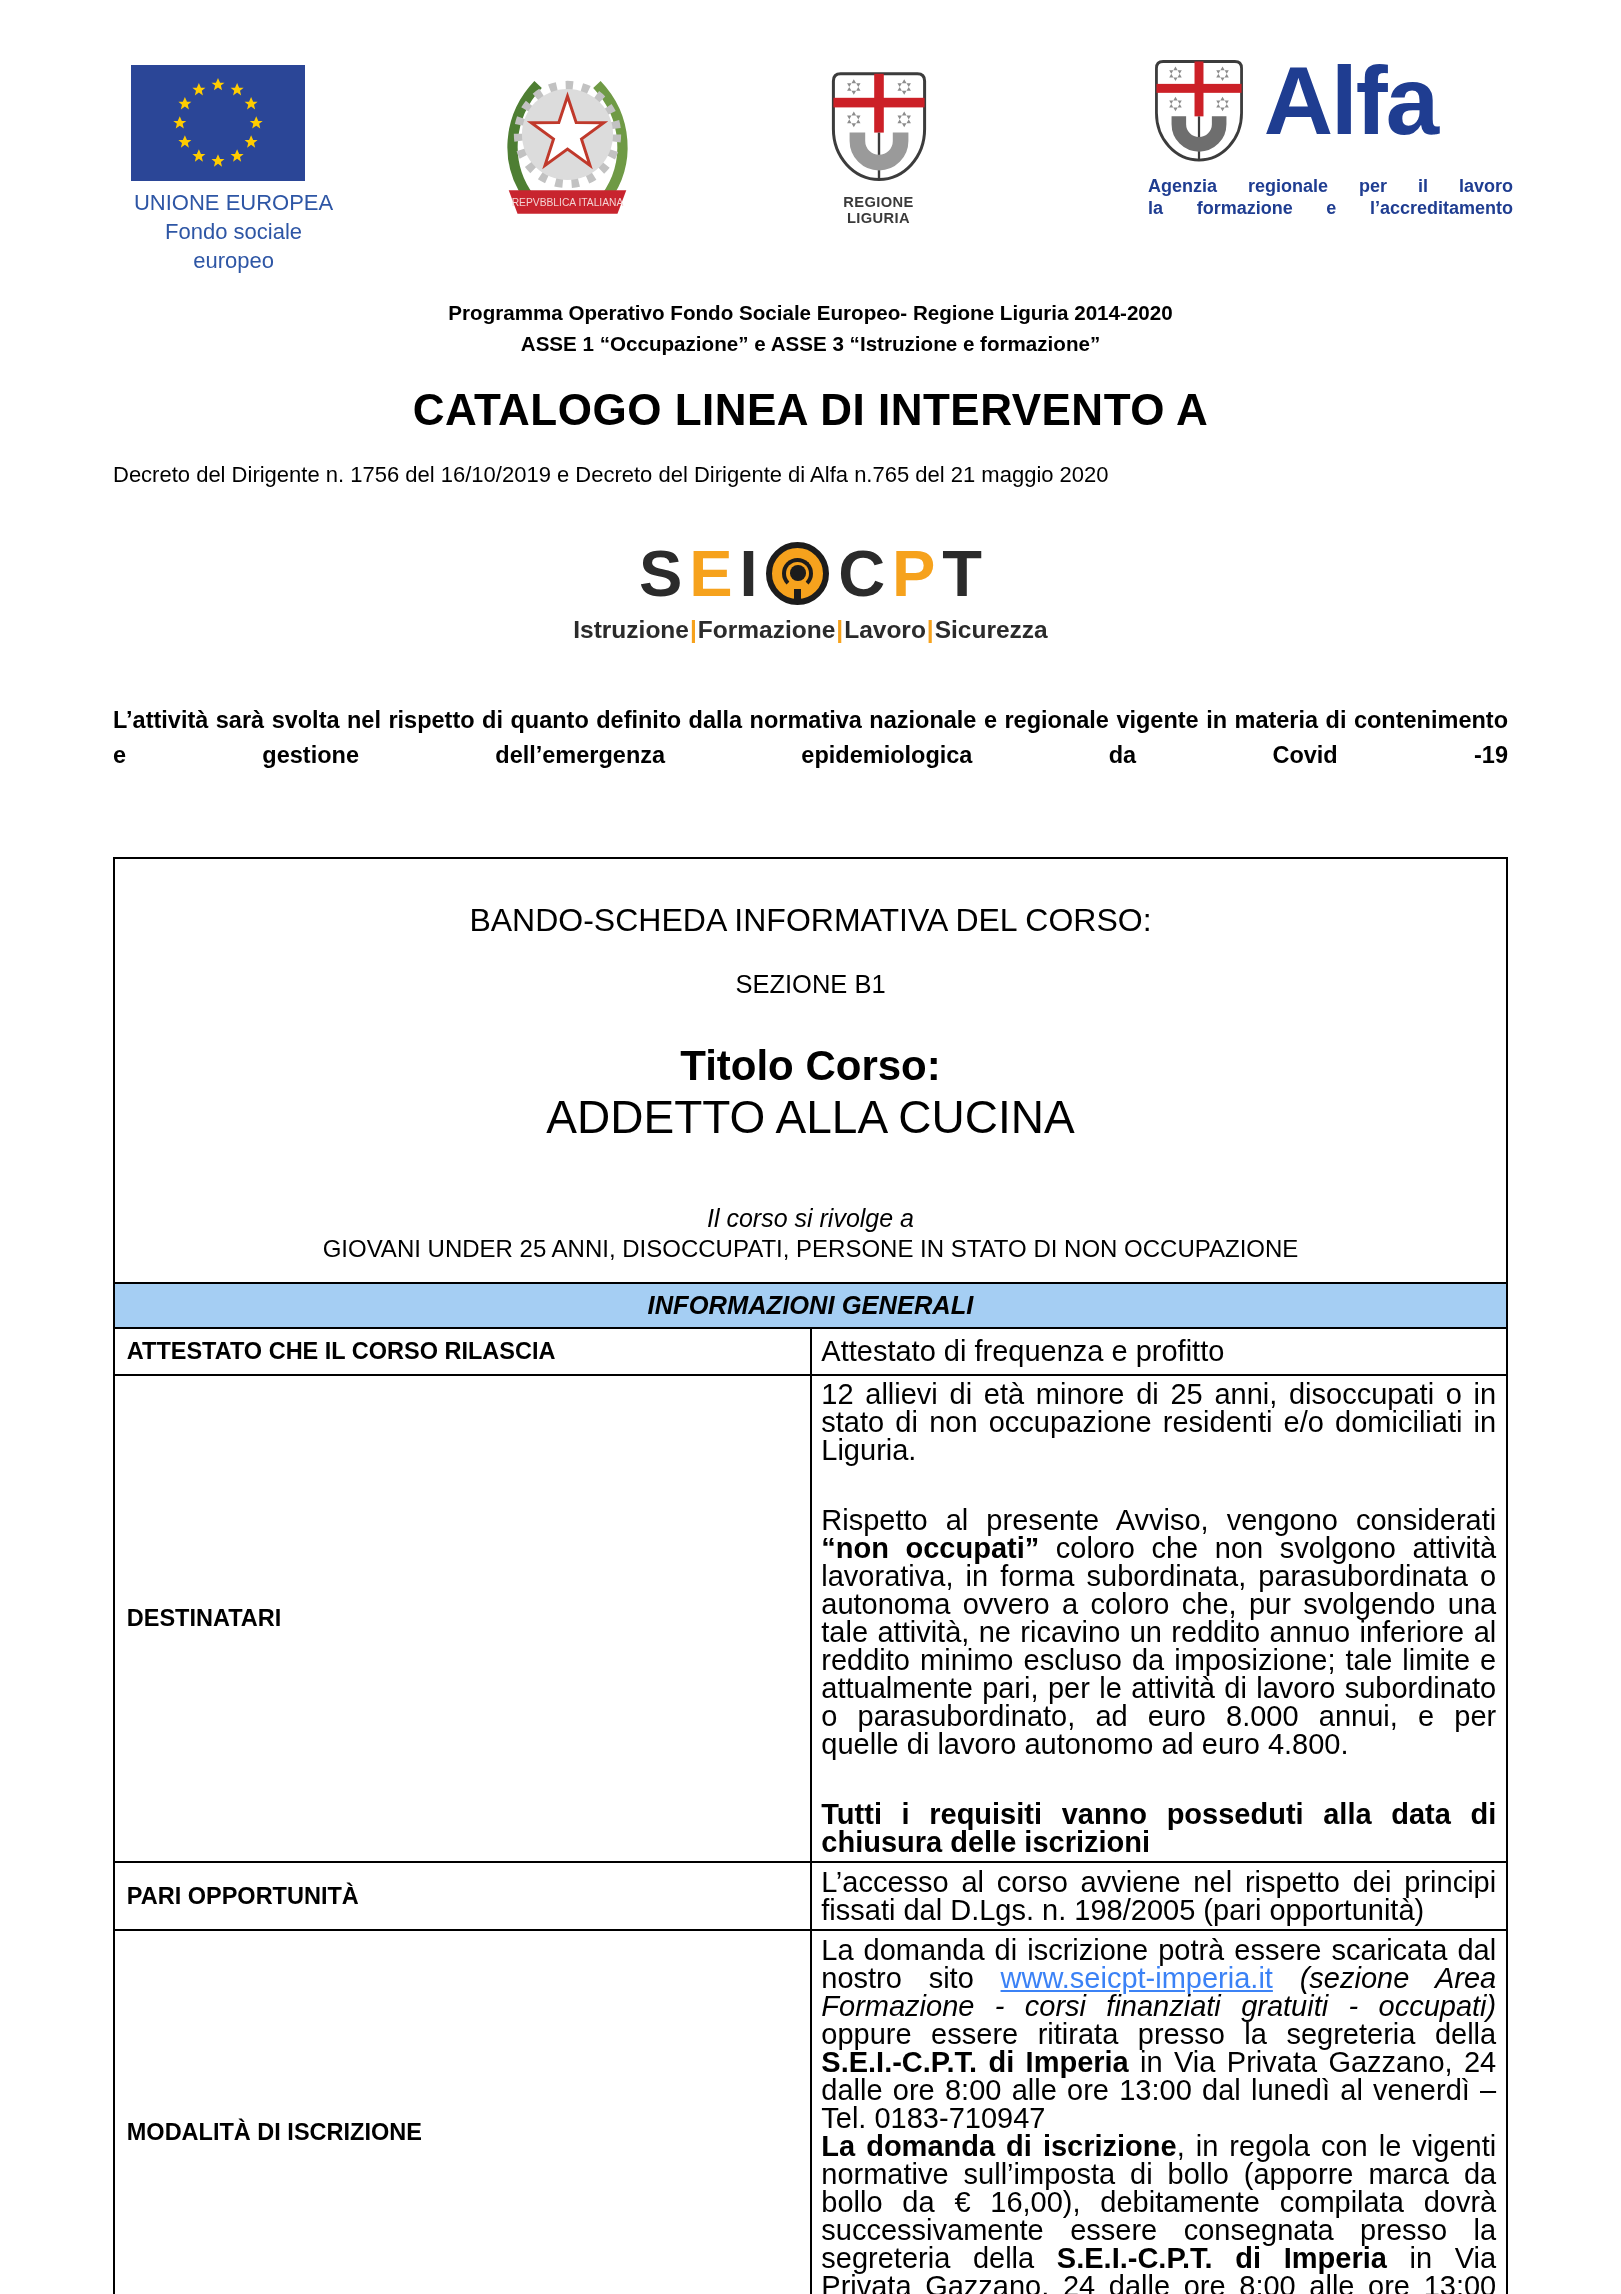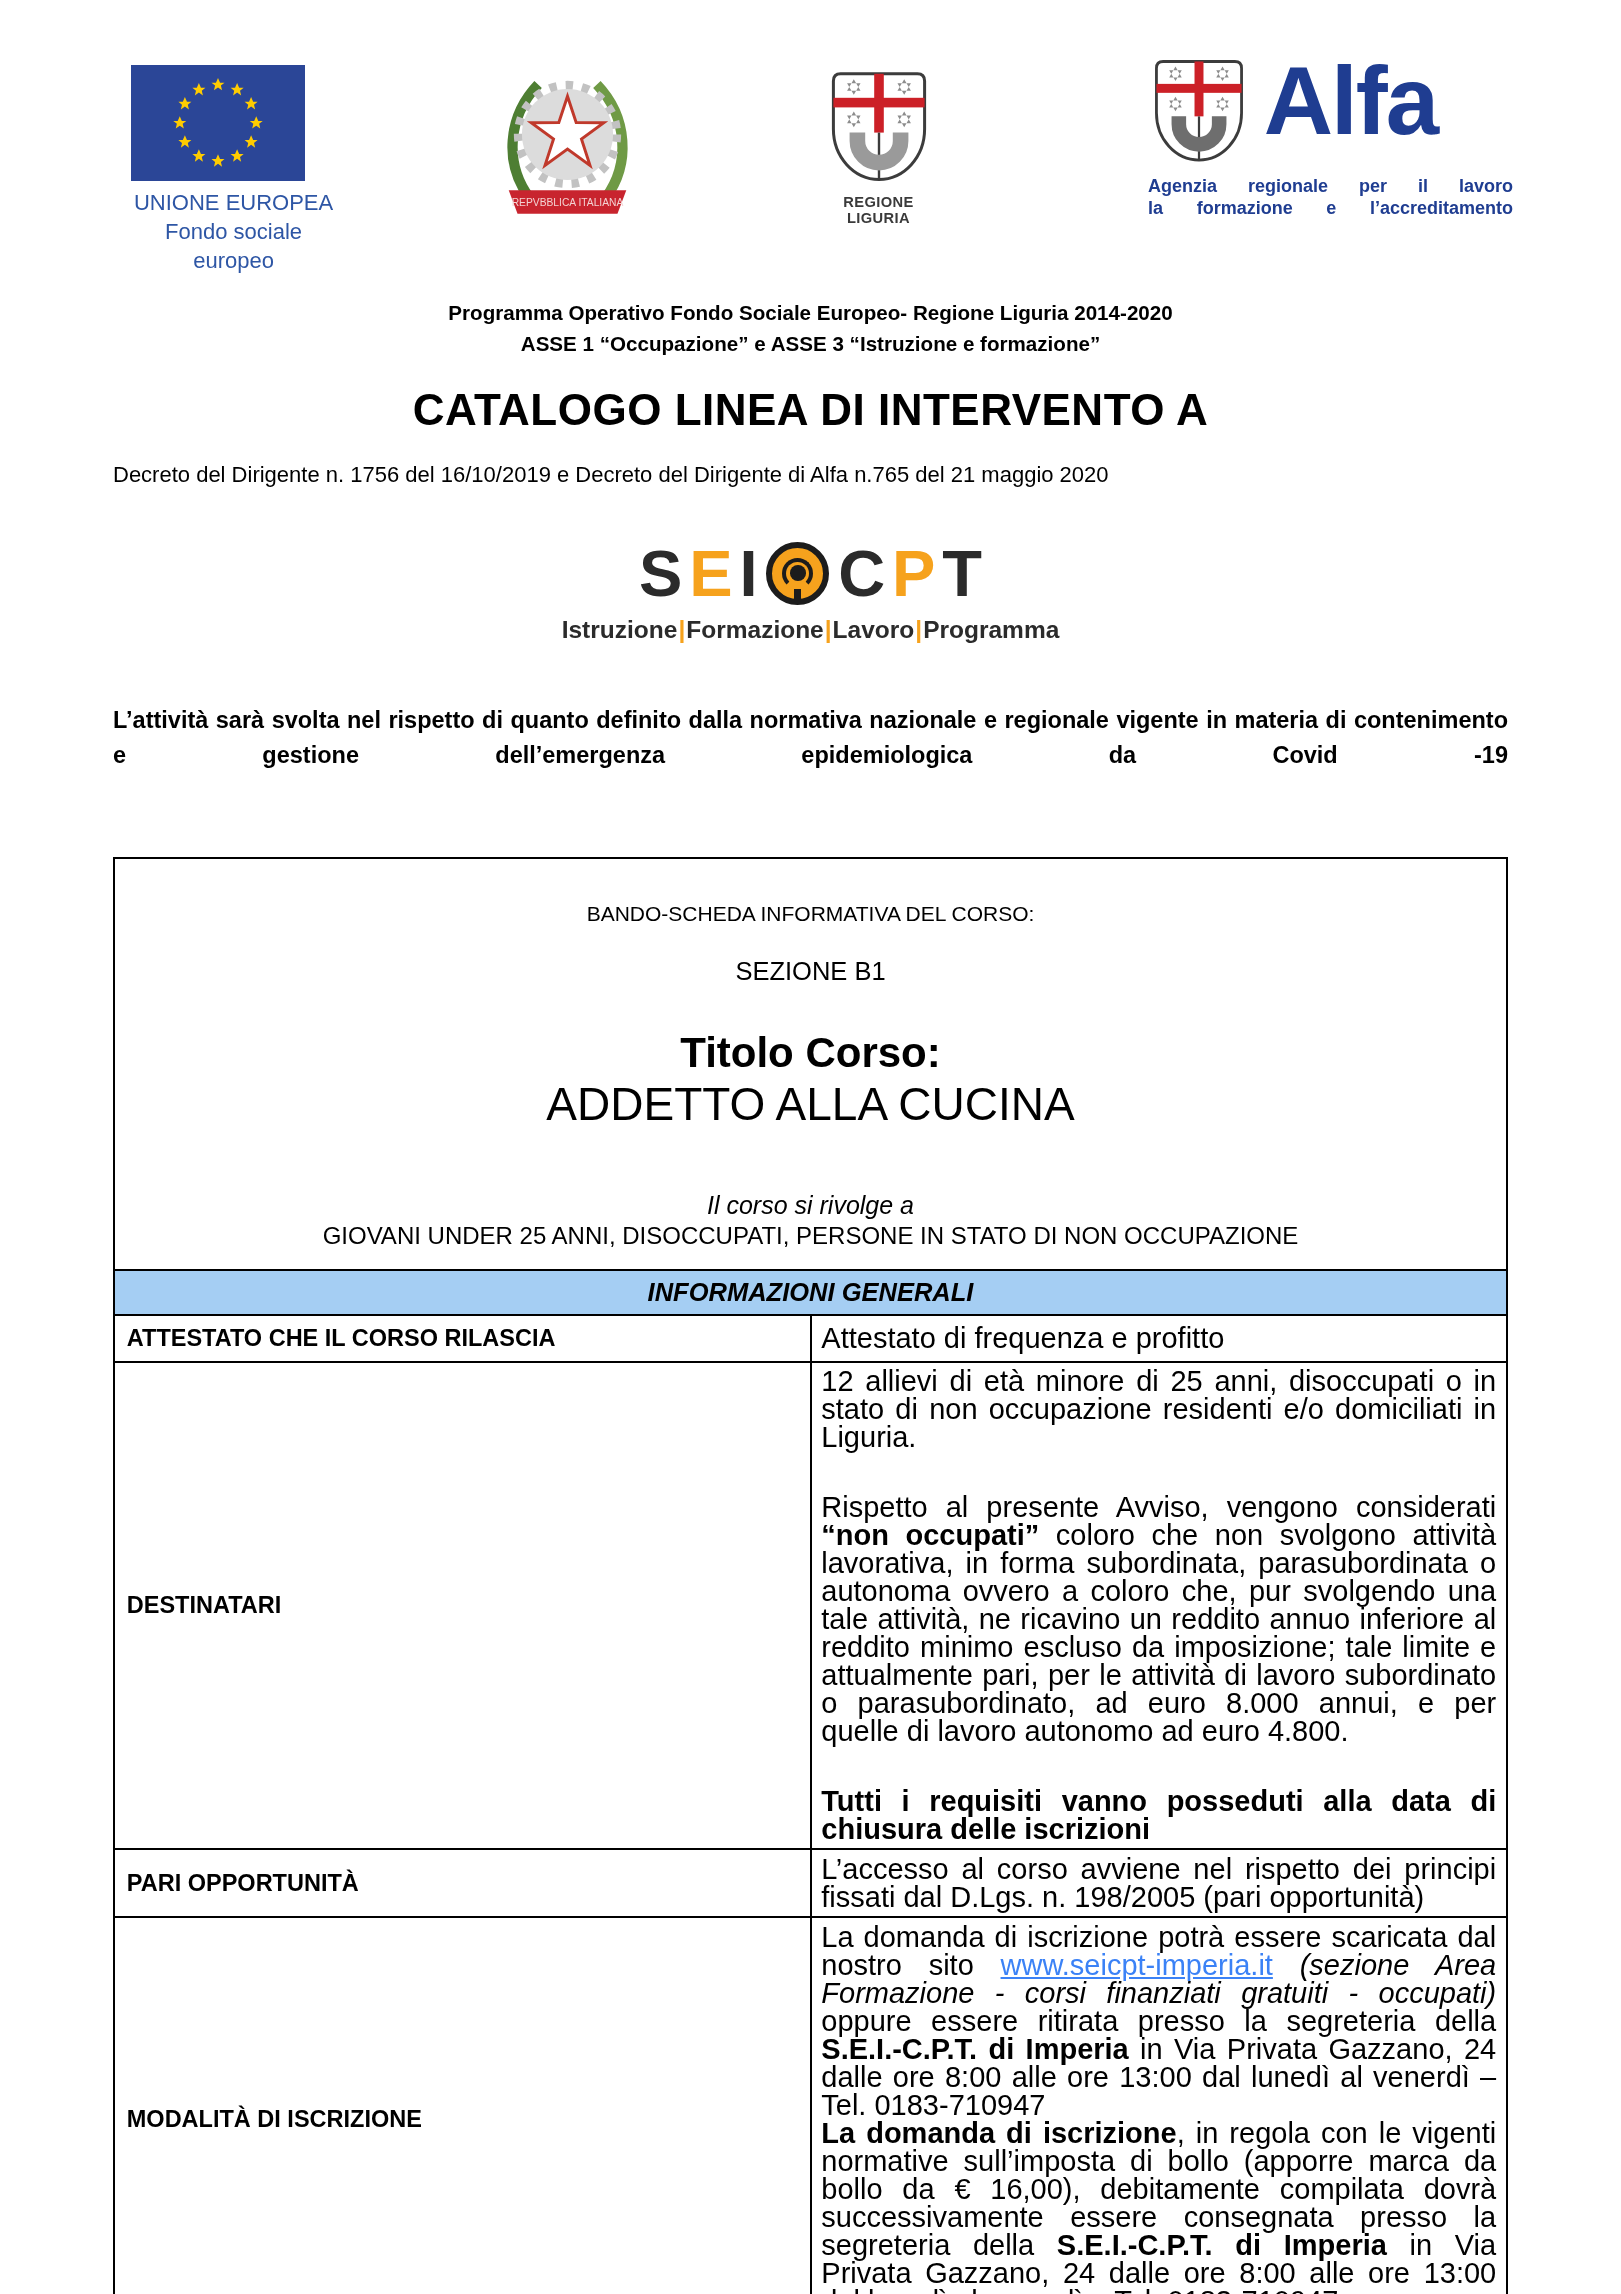--- a/index.html
+++ b/index.html
@@ -36,21 +36,21 @@
   .seicpt-cam .stem { position:absolute; left:50%; bottom:-2px; width:6.9px; height:11.8px; margin-left:-3.4px; background:#1c1c1c; }
   .seicpt-tagline { margin-top:9.8px; font-size:24.5px; font-weight:bold; color:#2b2b2b; }
   .seicpt-tagline .sep { color:#f6a21d; font-weight:bold; padding:0 1px; }
 
   
   .covid { margin-top:59px; font-size:23.5px; font-weight:bold; text-align:justify; line-height:35px; }
   .covid::after { content:""; display:inline-block; width:100%; }
 
   
   .course-box { margin-top:49px; border:2.9px solid #000; border-bottom:none; text-align:center; padding:43px 29px 17.6px 29px; }
-  .box-heading { font-size:21px; }
+  .box-heading { font-size:32px; }
   .box-section { margin-top:31px; font-size:25.5px; }
   .box-title-label { margin-top:43px; font-size:42px; font-weight:bold; }
   .box-course-title { font-size:46px; line-height:55px; }
   .box-audience-intro { margin-top:59px; font-size:25px; font-style:italic; }
   .box-audience { font-size:24px; line-height:32px; }
 
   
   table.info { width:100%; border-collapse:collapse; border:2.9px solid #000; table-layout:fixed; }
   table.info td { border:2.5px solid #000; vertical-align:middle; }
   td.thead { background:#a5cef3; text-align:center; font-size:25.5px; font-weight:bold; font-style:italic; padding:6.9px 3.9px; }
@@ -165,21 +165,21 @@
       <span class="seicpt-cam">
           <span class="ring"></span>
           <span class="dot"></span>
           <span class="stem"></span>
         </span>
       <span class="dark">C</span>
         <span class="orange">P</span>
         <span class="dark">T</span>
     </div>
     <div class="seicpt-tagline">
-      <span>Istruzione</span><span class="sep">|</span><span>Formazione</span><span class="sep">|</span><span>Lavoro</span><span class="sep">|</span><span>Programma</span>
+      <span>Istruzione</span><span class="sep">|</span><span>Formazione</span><span class="sep">|</span><span>Lavoro</span><span class="sep">|</span><span>Sicurezza</span>
     </div>
   </div>
 
   <p class="covid">L’attività sarà svolta nel rispetto di quanto definito dalla normativa nazionale e regionale vigente in materia di contenimento e gestione dell’emergenza epidemiologica da Covid -19</p>
 
   <div class="course-box">
     <div class="box-heading">BANDO-SCHEDA INFORMATIVA DEL CORSO:</div>
     <div class="box-section">SEZIONE B1</div>
     <div class="box-title-label">Titolo Corso:</div>
     <div class="box-course-title">ADDETTO ALLA CUCINA</div>

